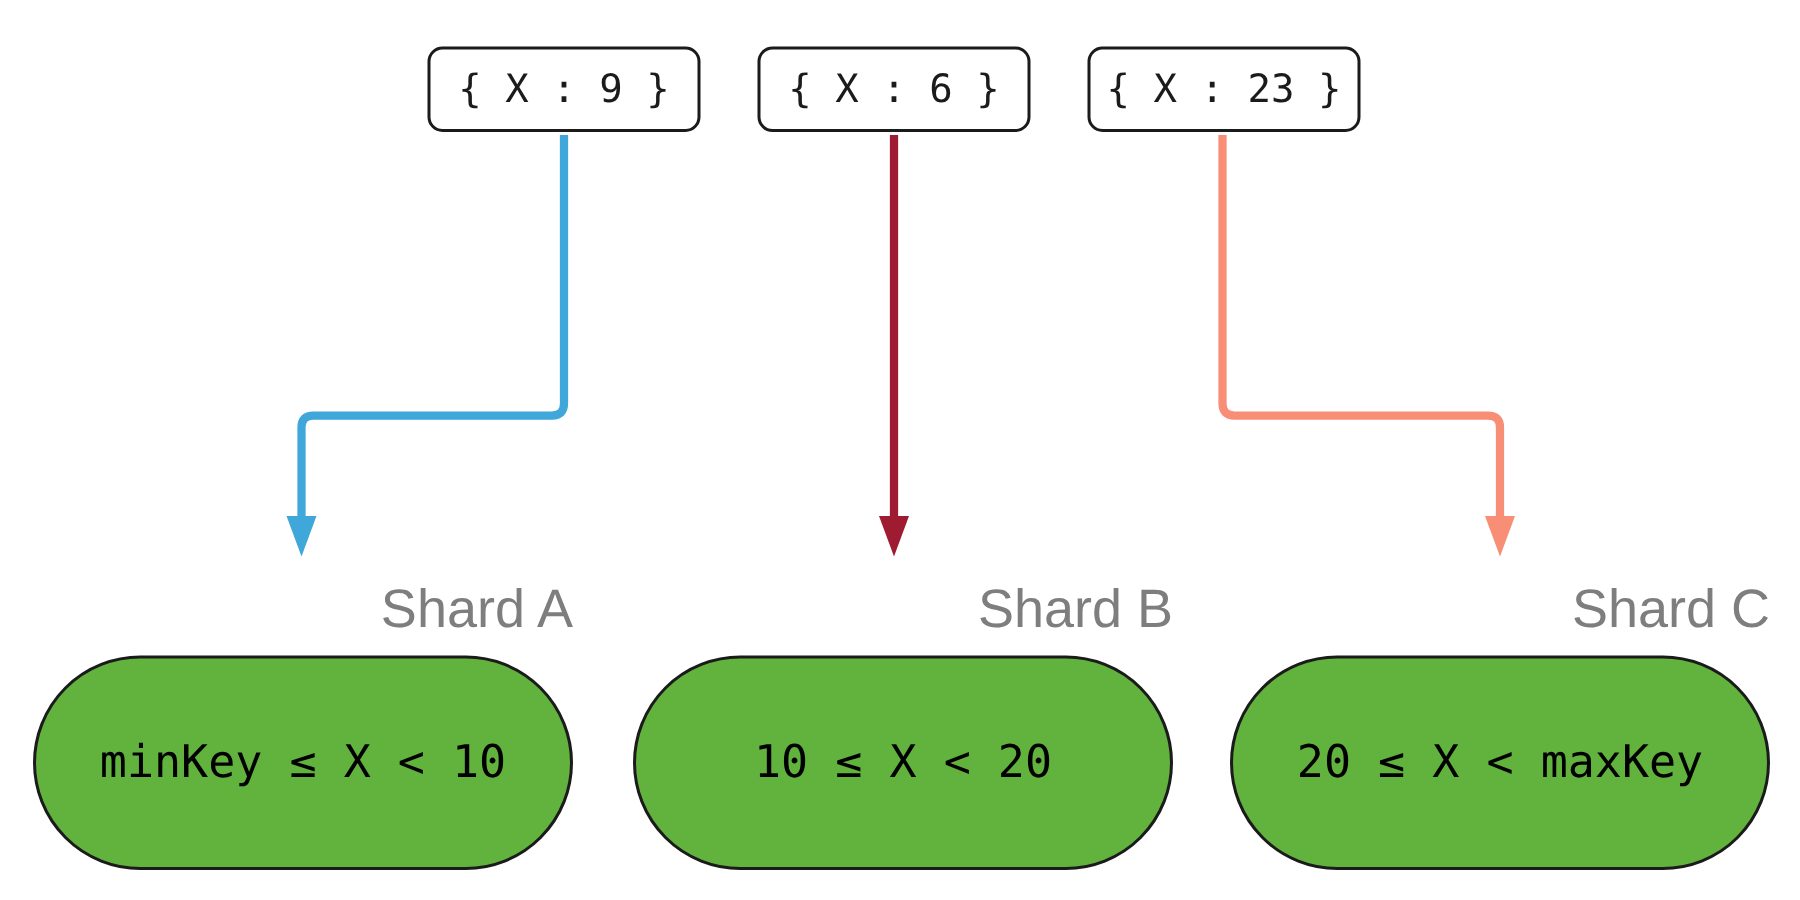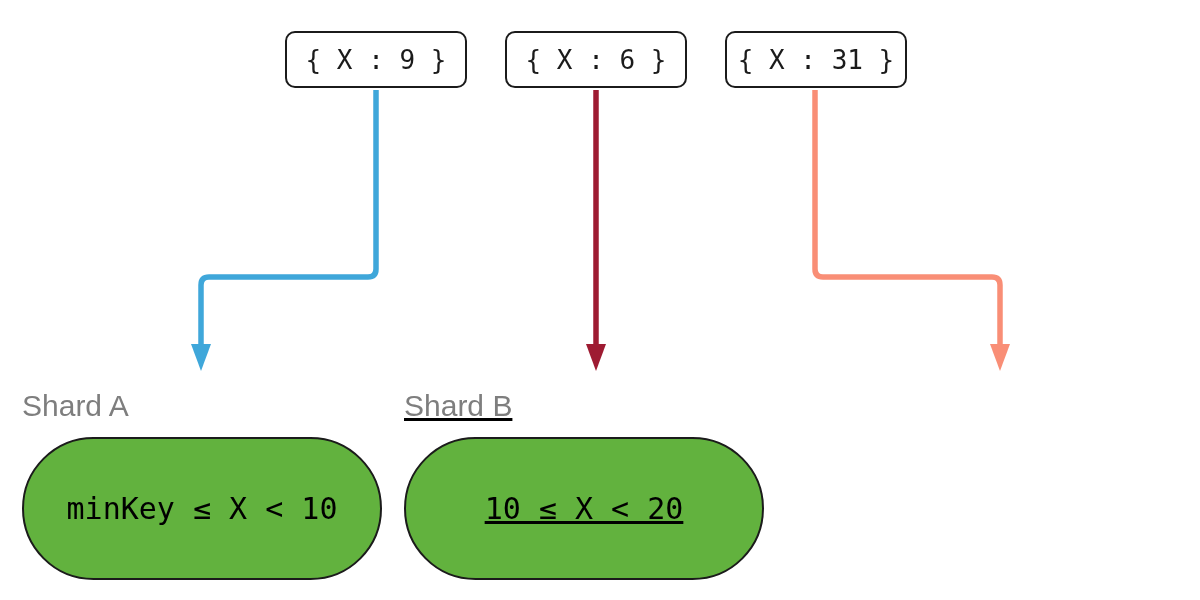--- a/index.html
+++ b/index.html
@@ -44,27 +44,27 @@
     width: 1200px;
     height: 600px;
     pointer-events: none;
   }
   .shard {
     position: absolute;
     top: 389px;
     width: 360px;
   }
   .shard.pos-1 { left: 22px; }
-  .shard.pos-2 { left: 404px; text-decoration: underline; }
+  .shard.pos-2 { left: 422px; }
   .shard.pos-3 { left: 820px; }
   .shard-name {
     height: 34px;
     line-height: 34px;
-    text-align: left;
-    font-size: 30px;
+    text-align: right;
+    font-size: 36px;
     color: var(--label-gray, #7e7e7e);
   }
   .shard-oval {
     margin-top: 14px;
     height: 143px;
     box-sizing: border-box;
     border: 2.5px solid var(--shard-border, #1b1b1b);
     border-radius: 75px;
     background: var(--shard-fill, #62b23e);
     display: flex;
@@ -83,21 +83,21 @@
 
 <div class="canvas">
 
   <div class="doc-box pos-1">
     <span class="doc-label">{ X : 9 }</span>
   </div>
   <div class="doc-box pos-2">
     <span class="doc-label">{ X : 6 }</span>
   </div>
   <div class="doc-box pos-3">
-    <span class="doc-label">{ X : 31 }</span>
+    <span class="doc-label">{ X : 23 }</span>
   </div>
 
   <svg class="arrows" viewBox="0 0 1200 600" aria-hidden="true">
     <g>
       <path d="M 376 90 L 376 269 Q 376 277 368 277 L 209 277 Q 201 277 201 285 L 201 346" fill="none" stroke-width="5.5" stroke-linecap="butt" stroke="#3fa7da"></path>
       <polygon points="191,344 211,344 201,371" fill="#3fa7da"></polygon>
     </g>
     <g>
       <path d="M 596 90 L 596 346" fill="none" stroke-width="5.5" stroke-linecap="butt" stroke="#9e1b32"></path>
       <polygon points="586,344 606,344 596,371" fill="#9e1b32"></polygon>
@@ -113,14 +113,20 @@
     <div class="shard-oval">
       <span class="shard-range">minKey ≤ X &lt; 10</span>
     </div>
   </div>
   <div class="shard pos-2">
     <div class="shard-name">Shard B</div>
     <div class="shard-oval">
       <span class="shard-range">10 ≤ X &lt; 20</span>
     </div>
   </div>
+  <div class="shard pos-3">
+    <div class="shard-name">Shard C</div>
+    <div class="shard-oval">
+      <span class="shard-range">20 ≤ X &lt; maxKey</span>
+    </div>
+  </div>
 
 </div>
 
 </body></html>

